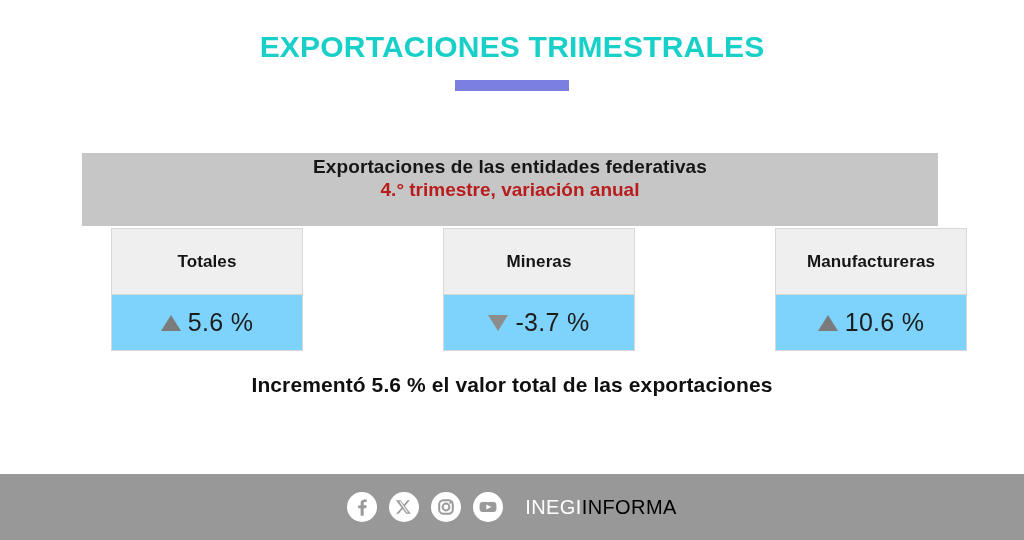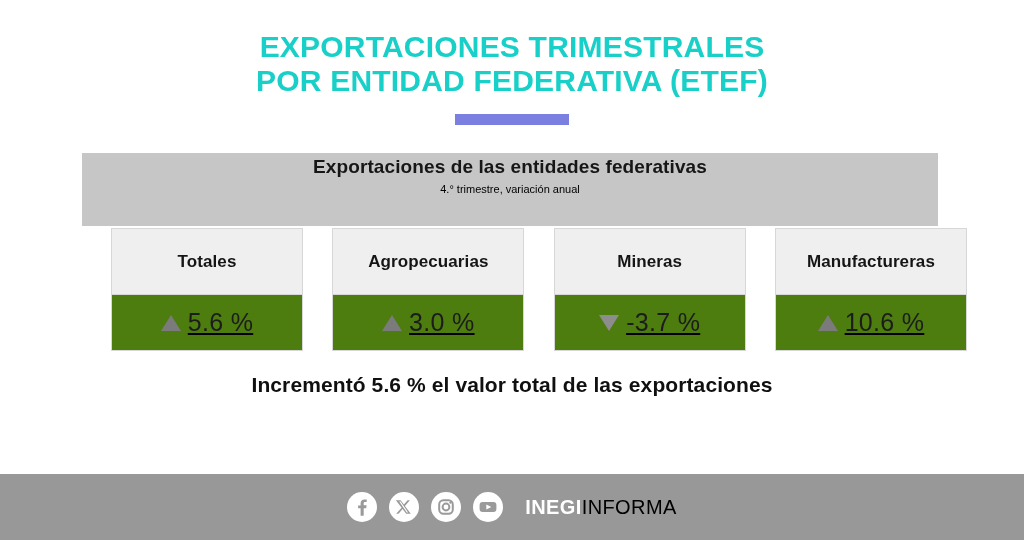--- a/index.html
+++ b/index.html
@@ -70,23 +70,23 @@
   .banner-title {
     margin: 0;
     font-size: 19px;
     font-weight: bold;
     color: #161616;
     line-height: 23px;
     letter-spacing: 0.1px;
   }
   .banner-subtitle {
     margin: 2px 0 0 0;
-    font-size: 11px;
-    font-weight: normal;
-    color: #000000;
+    font-size: 19px;
+    font-weight: bold;
+    color: #b91c1c;
     line-height: 19px;
   }
 
   .columns {
     display: flex;
     flex-direction: row;
     justify-content: space-between;
     align-items: stretch;
     width: 100%;
     margin-top: 2px;
@@ -108,28 +108,27 @@
     box-sizing: border-box;
   }
   .col-head-label {
     font-size: 17px;
     font-weight: bold;
     color: #151515;
     text-align: center;
     letter-spacing: 0.1px;
   }
   .col-value {
-    background: #4d7c0f;
+    background: #7dd3fc;
     border: 1px solid #d7d7d7;
     height: 57px;
     display: flex;
     align-items: center;
     justify-content: center;
     box-sizing: border-box;
-    text-decoration: underline;
   }
   .value-inner {
     display: flex;
     align-items: center;
     justify-content: center;
     gap: 7px;
   }
   .tri {
     width: 0;
     height: 0;
@@ -200,38 +199,37 @@
   }
   .sicon svg { display: block; }
   .brand {
     margin-left: 10px;
     font-size: 20px;
     letter-spacing: 0.4px;
     white-space: nowrap;
     color: #ffffff;
   }
   .brand-strong {
-    font-weight: bold;
+    font-weight: normal;
     color: #ffffff;
   }
   .brand-light {
     font-weight: normal;
     color: #000000;
     margin-top: 35px;
   }
 </style>
 </head>
 <body>
 
 <div class="infographic">
 
   <div class="title-block">
     <h1 class="main-title">
       <span class="title-line">EXPORTACIONES TRIMESTRALES</span>
-      <span class="title-line">POR ENTIDAD FEDERATIVA (ETEF)</span>
     </h1>
     <div class="title-rule"></div>
   </div>
 
   <div class="table-wrap">
 
     <div class="table-banner">
       <p class="banner-title">Exportaciones de las entidades federativas</p>
       <p class="banner-subtitle">4.° trimestre, variación anual</p>
     </div>
@@ -243,31 +241,20 @@
           <span class="col-head-label">Totales</span>
         </div>
         <div class="col-value">
           <span class="value-inner">
             <span class="tri up"></span>
             <span class="value-text">5.6 %</span>
           </span>
         </div>
       </div>
 
-      <div class="col">
-        <div class="col-head">
-          <span class="col-head-label">Agropecuarias</span>
-        </div>
-        <div class="col-value">
-          <span class="value-inner">
-            <span class="tri up"></span>
-            <span class="value-text">3.0 %</span>
-          </span>
-        </div>
-      </div>
 
       <div class="col">
         <div class="col-head">
           <span class="col-head-label">Mineras</span>
         </div>
         <div class="col-value">
           <span class="value-inner">
             <span class="tri down"></span>
             <span class="value-text">-3.7 %</span>
           </span>

